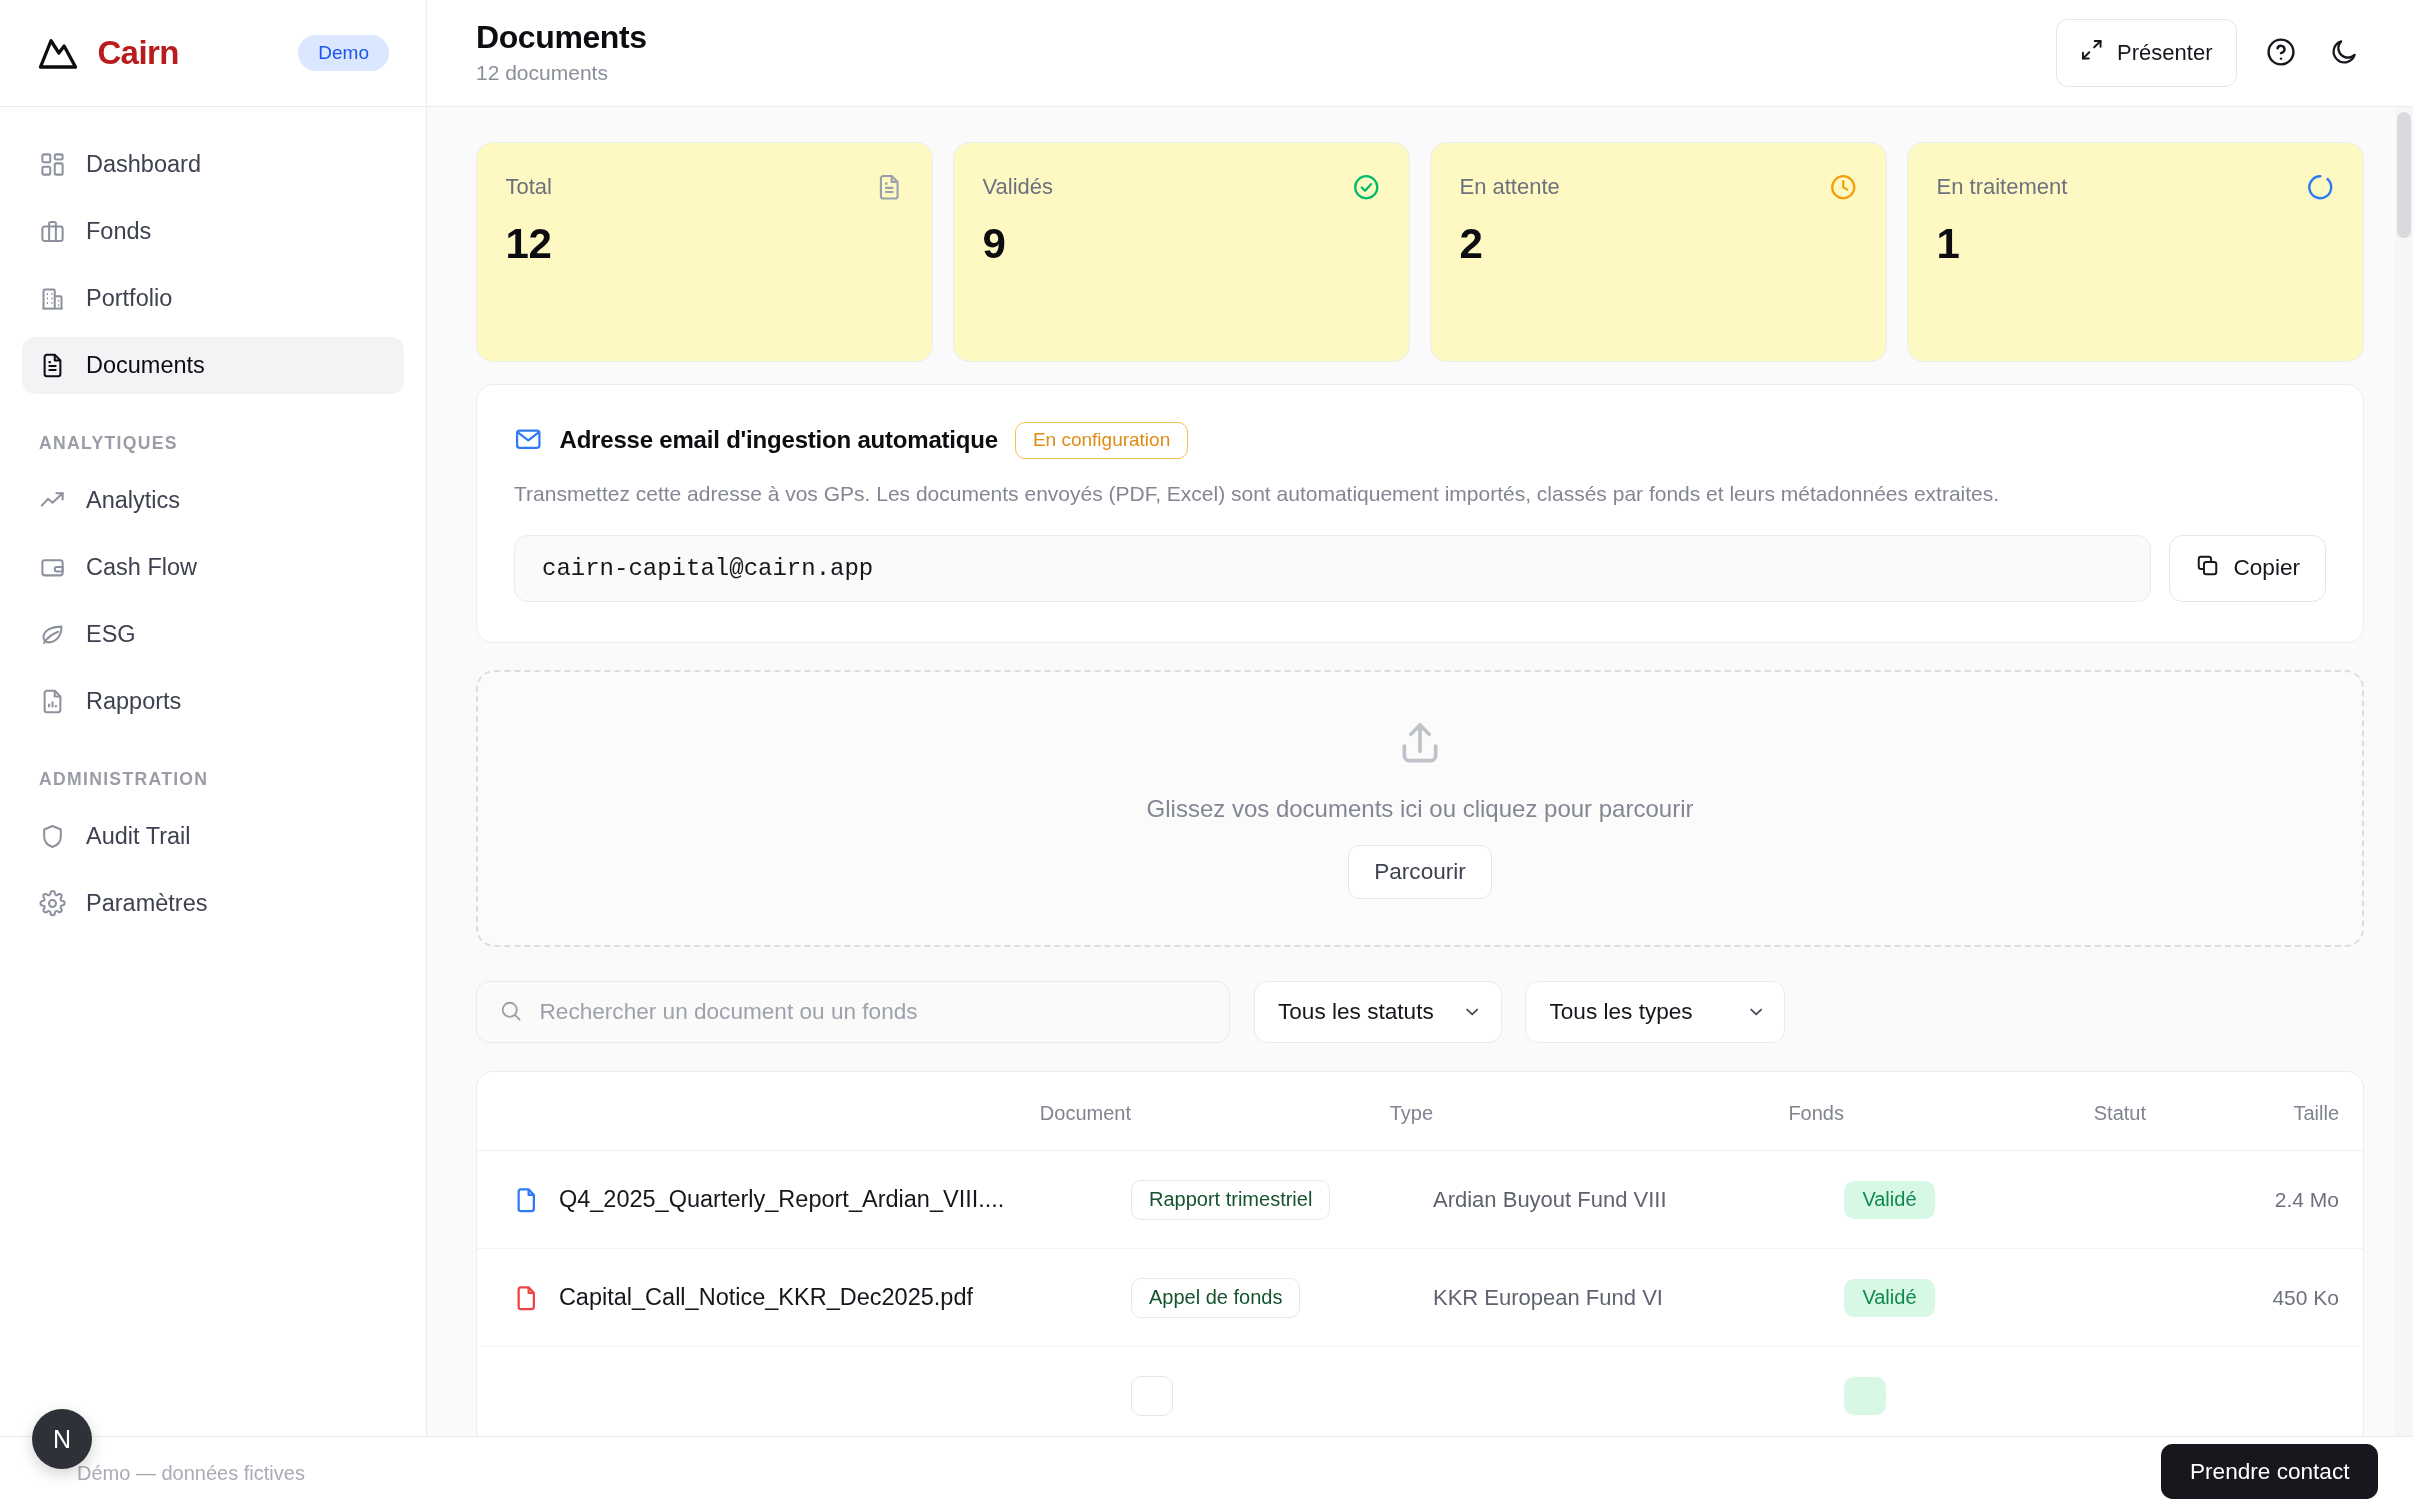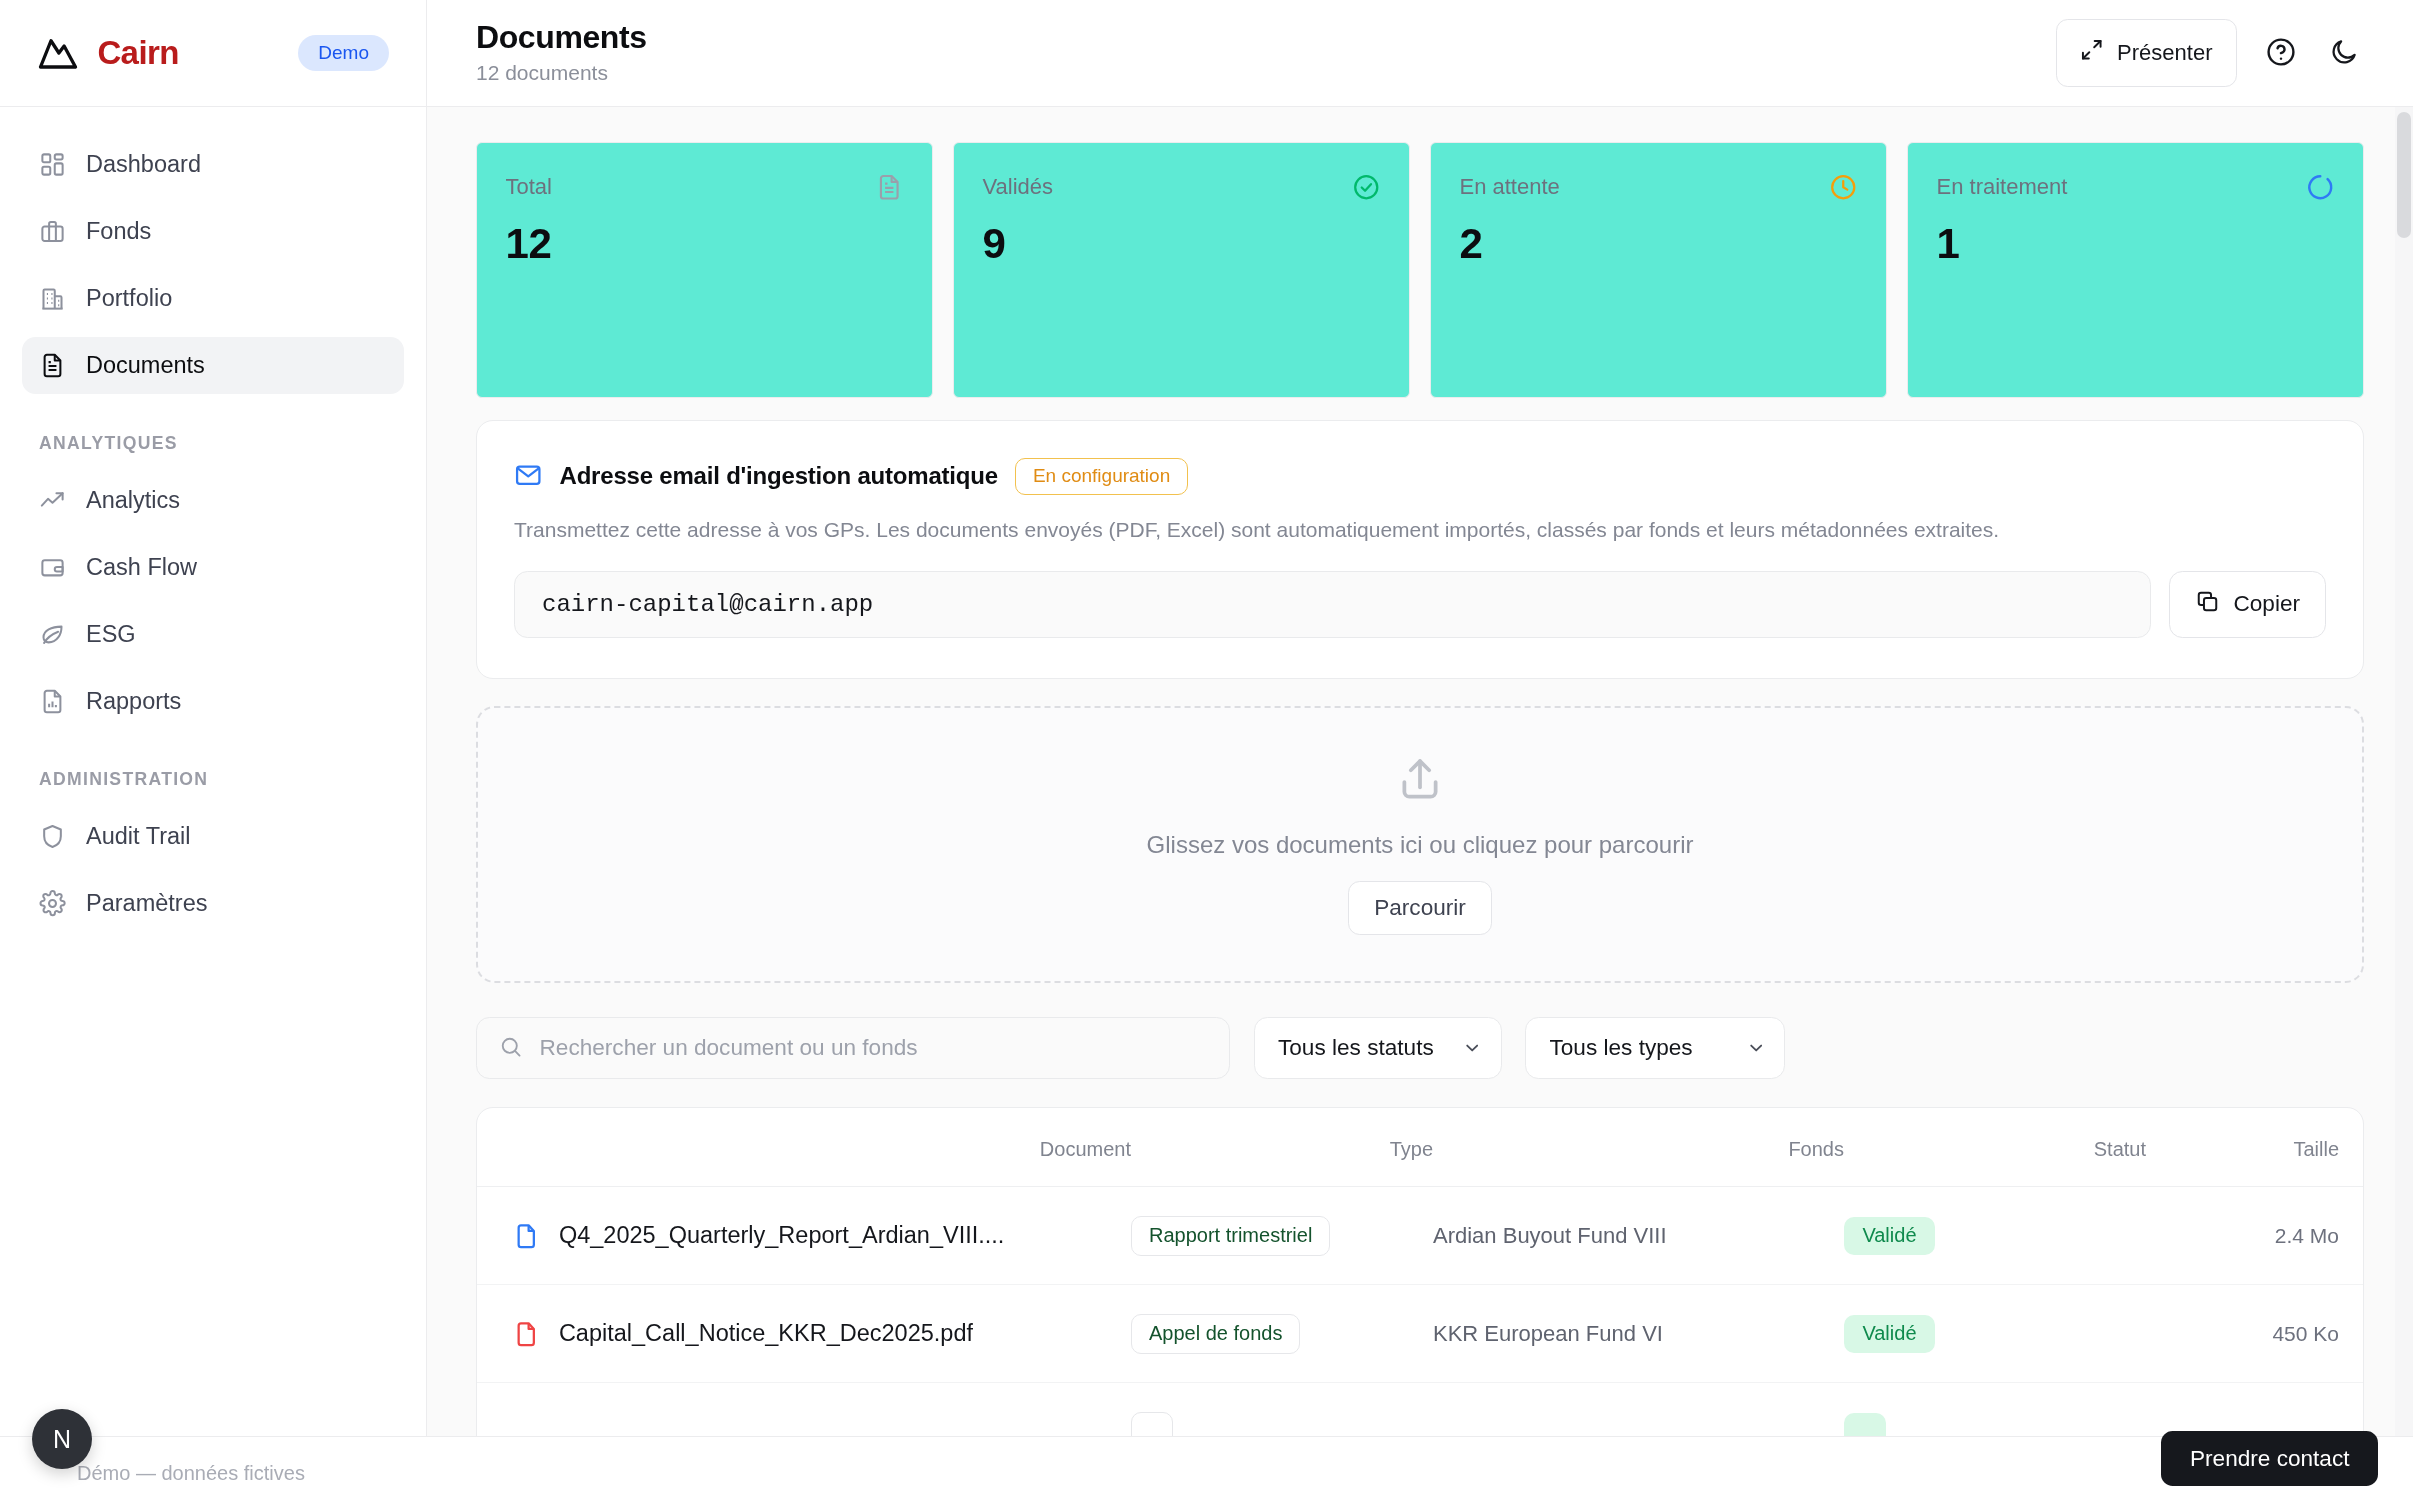--- a/index.html
+++ b/index.html
@@ -79,22 +79,22 @@
   }
 
   .scroll-area { flex: 1 1 auto; overflow: hidden; position: relative; padding: 0 49px; }
   .scrollbar-track { position: absolute; right: 0; top: 0; width: 18.4px; height: 100%; background: #f6f6f7; }
   .scrollbar-thumb { position: absolute; right: 2.5px; top: 5px; width: 13.4px; height: 126px; background: #d9dadd; border-radius: 8.4px; }
 
   
   .stats { display: flex; gap: 20px; margin-top: 35px; }
   .stat-card {
     flex: 1 1 0; min-width: 0;
-    background: #5eead4; border: 1.7px solid #ebecee; border-radius: 6px;
-    padding: 30px 28.5px 34px 28.5px; height: 256px;
+    background: #fef9c3; border: 1.7px solid #ebecee; border-radius: 17px;
+    padding: 30px 28.5px 34px 28.5px; height: 220px;
     display: flex; flex-direction: column;
   }
   .stat-top { display: flex; align-items: center; }
   .stat-label { font-size: 22px; color: #6d717e; }
   .stat-ico { margin-left: auto; width: 28.5px; height: 28.5px; display: block; }
   .stat-value { font-size: 42px; font-weight: 700; color: #0c0d10; margin-top: 18.4px; letter-spacing: -0.4px; }
 
   
   .card {
     background: #fff; border: 1.7px solid #ebecee; border-radius: 17px;
@@ -206,21 +206,21 @@
   }
   .avatar-fab {
     position: absolute; left: 32px; bottom: 39px;
     width: 60px; height: 60px; border-radius: 50%;
     background: #2e3137; color: #fff;
     display: flex; align-items: center; justify-content: center;
     font-size: 25px; font-weight: 500; z-index: 5; cursor: pointer;
     box-shadow: 0 5px 15px rgba(0,0,0,.18);
   }
   .btn-contact {
-    position: absolute; right: 35px; bottom: 22px;
+    position: absolute; right: 35px; bottom: 9px;
     background: #16181d; color: #fff; border: none;
     border-radius: 11.7px; height: 55px; padding: 0 28.5px;
     font-size: 22.6px; cursor: pointer; font-family: inherit; z-index: 5;
   }
   .bottom-fade {
     position: absolute; left: 427px; right: 0; bottom: 0; height: 72px;
     background: #ffffff; border-top: 1.7px solid #ececee; z-index: 1;
   }
   .bottom-fade-left {
     position: absolute; left: 0; width: 427px; bottom: 0; height: 72px;

